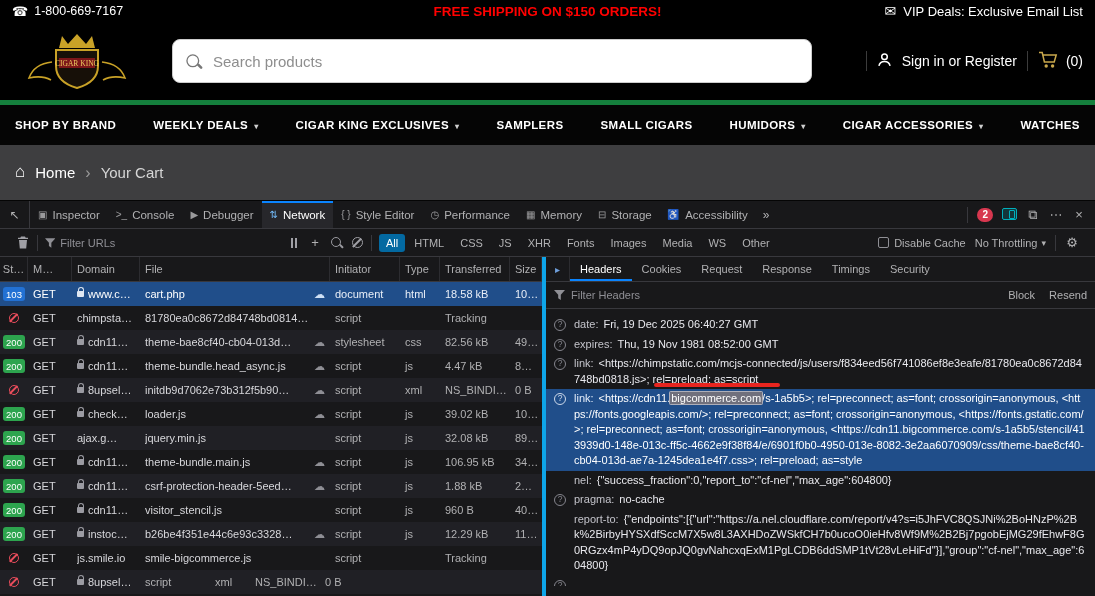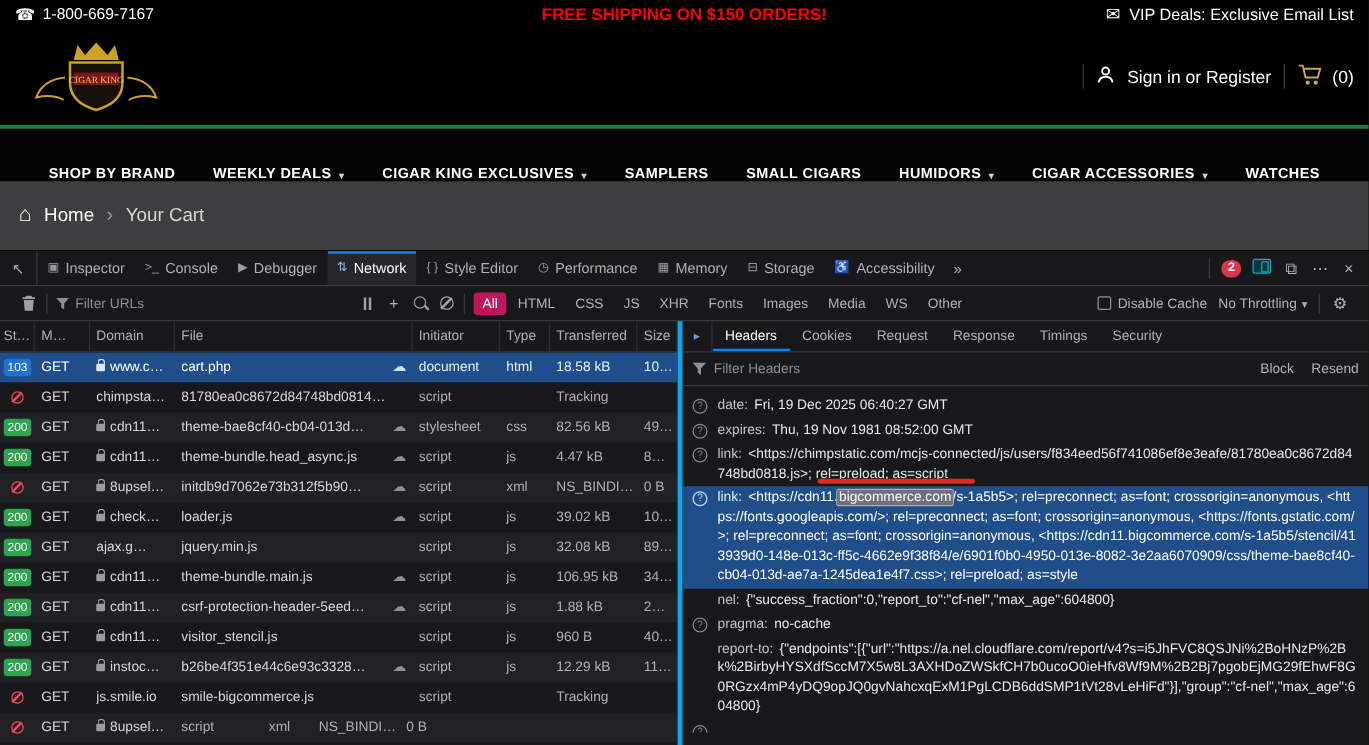--- a/index.html
+++ b/index.html
@@ -26,21 +26,21 @@
 .mag{position:relative;display:inline-block;width:13px;height:13px}
 .mag::before{content:'';position:absolute;left:1px;top:1px;width:8px;height:8px;border:1.6px solid #9a9aa0;border-radius:50%}
 .mag::after{content:'';position:absolute;left:9px;top:9px;width:4.5px;height:1.8px;background:#9a9aa0;transform:rotate(45deg);border-radius:1px}
 .mag-lg{position:absolute;left:13px;top:14px;transform:scale(1.3);transform-origin:top left}
 .mag-lg::before{border-color:#777}.mag-lg::after{background:#777}
 .account{margin-left:auto;display:flex;align-items:center;gap:10px;color:#fff;font-size:14px}
 .vbar{width:1px;height:20px;background:#3c3c3c}
 .signin{white-space:nowrap}
 .cartlink{display:flex;align-items:center;gap:7px}
 
-.mainnav{height:45px;background:#050505;border-top:3px solid #15803d;display:flex;align-items:flex-end;justify-content:space-between;padding:0 39px;color:#fff}
+.mainnav{height:45px;background:#050505;border-top:5px solid #15803d;display:flex;align-items:center;justify-content:space-between;padding:0 15px;color:#fff}
 .nav-item{display:flex;align-items:center;gap:6px;font-size:11.5px;font-weight:bold;letter-spacing:.4px;white-space:nowrap}
 .chev{font-size:8px;color:#cfcfcf;transform:translateY(1px)}
 
 .crumbs{height:55px;background:#3e3e40;display:flex;align-items:center;gap:10px;padding:0 15px;color:#fff;font-size:15px}
 .ic-home{font-size:17px;line-height:1;transform:translateY(-1px)}
 .crumb-sep{color:#9a9a9a;font-size:16px}
 .crumb-cur{color:#d6d6d6}
 
 
 .dt{height:396px;background:var(--devtools-bg,#18181a);color:#b1b1b3;font-size:11px;border-top:1px solid #050505}
@@ -64,21 +64,21 @@
 .filterbox input,.det-filter input{background:transparent;border:none;outline:none;color:#d7d7db;font-size:11px;width:100%}
 .filterbox input::placeholder,.det-filter input::placeholder{color:#8f8f95}
 .vsep{width:1px;height:16px;background:#38383d;flex:none}
 .pause{display:inline-flex;gap:2.5px}
 .pause i{width:2.2px;height:10px;background:#a0a0a6;display:inline-block}
 .plusico{font-size:13px;line-height:1}
 .noico{position:relative;display:inline-block;width:11px;height:11px;border:1.5px solid #a0a0a6;border-radius:50%}
 .noico::after{content:'';position:absolute;left:-1.5px;top:3.8px;width:11.5px;height:1.6px;background:#a0a0a6;transform:rotate(-45deg)}
 .type-filters{display:flex;align-items:center;gap:2px}
 .type-btn{padding:3px 7px;border-radius:3px;color:#b1b1b3;font-size:11px}
-.type-btn.selected{background:#be185d;color:#fff}
+.type-btn.selected{background:#0369a1;color:#fff}
 .tb-right{margin-left:auto;display:flex;align-items:center;gap:9px}
 .cachelbl{display:flex;align-items:center;gap:5px;cursor:pointer}
 .cb{width:11px;height:11px;border:1px solid #8f8f95;border-radius:2px;display:inline-block}
 .throttle{display:flex;align-items:center;gap:4px;cursor:pointer}
 .caret{font-size:9px}
 .gearico{font-size:13px}
 
 .dt-body{display:flex;height:340px}
 .net-pane{width:546px;flex:none;border-right:4px solid #0ea5e9;display:flex;flex-direction:column;overflow:hidden}
 .net-cols{height:25px;flex:none;display:flex;align-items:stretch;border-bottom:1px solid #38383d;color:#b1b1b3}
@@ -153,20 +153,24 @@
         <g fill="none" stroke="#c9a227" stroke-width="1.6">
           <path d="M34 34 Q16 36 11 50 Q24 47 33 52"></path>
           <path d="M84 34 Q102 36 107 50 Q94 47 85 52"></path>
         </g>
         <path d="M44 8 L50 16 L59 6 L68 16 L74 8 L77 20 L41 20 Z" fill="#c9a227"></path>
         <path d="M38 22 h42 v16 q0 16 -21 22 q-21 -6 -21 -22 z" fill="#171008" stroke="#c9a227" stroke-width="2"></path>
         <rect x="41" y="30" width="36" height="10" fill="#7c1619"></rect>
         <text x="59" y="38" text-anchor="middle" fill="#ecc95e" font-size="7.5" font-family="Liberation Serif, serif">CIGAR KING</text>
       </svg>
     </a>
+    <div class="searchwrap">
+      <span class="mag mag-lg"></span>
+      <input class="search" type="text" placeholder="Search products" style="">
+    </div>
     <div class="account">
       <span class="vbar"></span>
       <span>
         <svg width="15" height="15" viewBox="0 0 14 14">
             <circle cx="7" cy="4.5" r="2.6" fill="none" stroke="#fff" stroke-width="1.4"></circle>
             <path d="M1.8 13c.6-3 3-4.2 5.2-4.2s4.6 1.2 5.2 4.2" fill="none" stroke="#fff" stroke-width="1.4"></path>
           </svg>
       </span>
       <a class="signin">Sign in or Register</a>
       <span class="vbar"></span>

